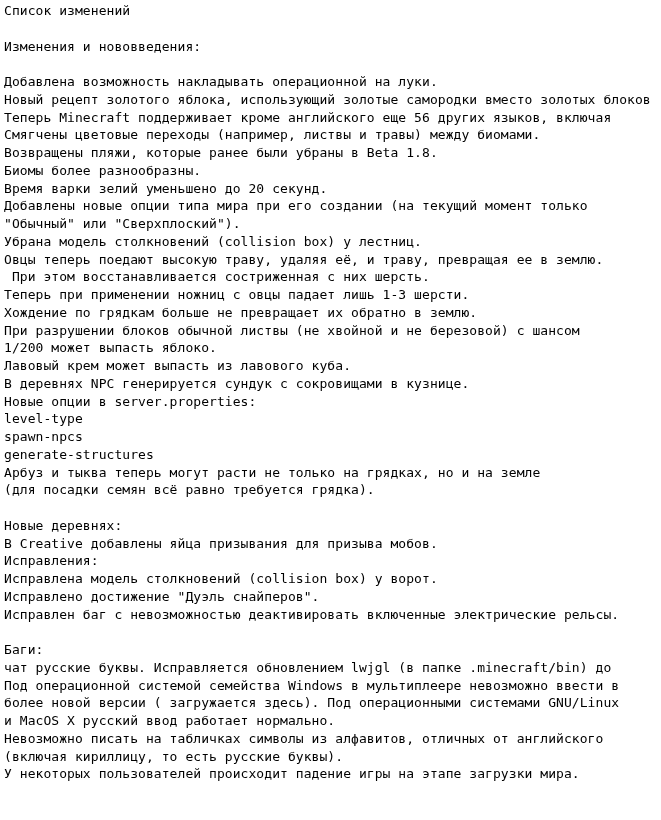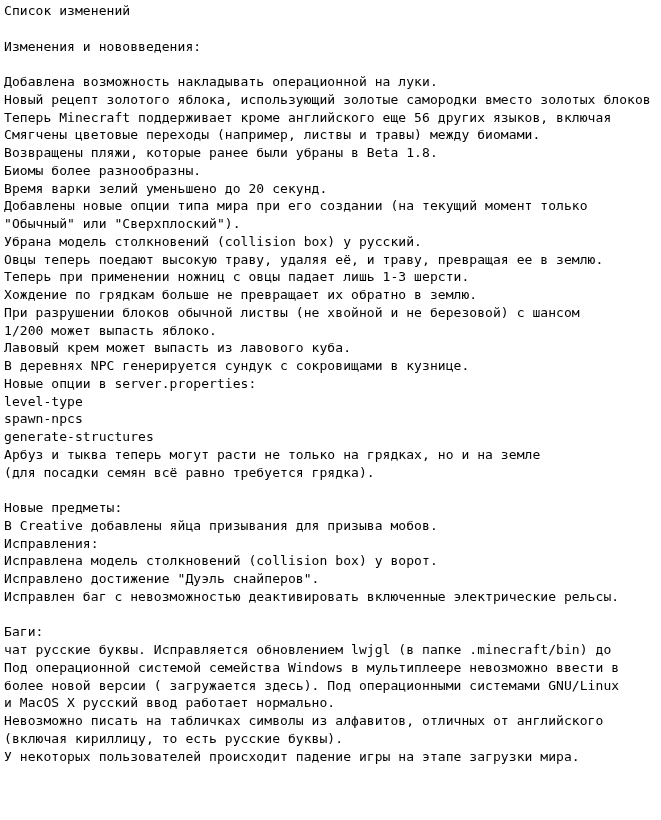--- a/index.html
+++ b/index.html
@@ -39,36 +39,37 @@
       <div class="line">&nbsp;</div>
       <div class="line">Добавлена возможность накладывать операционной на луки.</div>
       <div class="line">Новый рецепт золотого яблока, использующий золотые самородки вместо золотых блоков</div>
       <div class="line">Теперь Minecraft поддерживает кроме английского еще 56 других языков, включая</div>
       <div class="line">Смягчены цветовые переходы (например, листвы и травы) между биомами.</div>
       <div class="line">Возвращены пляжи, которые ранее были убраны в Beta 1.8.</div>
       <div class="line">Биомы более разнообразны.</div>
       <div class="line">Время варки зелий уменьшено до 20 секунд.</div>
       <div class="line">Добавлены новые опции типа мира при его создании (на текущий момент только</div>
       <div class="line">"Обычный" или "Сверхплоский").</div>
-      <div class="line">Убрана модель столкновений (collision box) у русский.</div>
+      <div class="line">Убрана модель столкновений (collision box) у лестниц.</div>
       <div class="line">Овцы теперь поедают высокую траву, удаляя её, и траву, превращая ее в землю.</div>
+      <div class="line"> При этом восстанавливается состриженная с них шерсть.</div>
       <div class="line">Теперь при применении ножниц с овцы падает лишь 1-3 шерсти.</div>
       <div class="line">Хождение по грядкам больше не превращает их обратно в землю.</div>
       <div class="line">При разрушении блоков обычной листвы (не хвойной и не березовой) с шансом</div>
       <div class="line">1/200 может выпасть яблоко.</div>
       <div class="line">Лавовый крем может выпасть из лавового куба.</div>
       <div class="line">В деревнях NPC генерируется сундук с сокровищами в кузнице.</div>
       <div class="line">Новые опции в server.properties:</div>
       <div class="line">level-type</div>
       <div class="line">spawn-npcs</div>
       <div class="line">generate-structures</div>
       <div class="line">Арбуз и тыква теперь могут расти не только на грядках, но и на земле</div>
       <div class="line">(для посадки семян всё равно требуется грядка).</div>
       <div class="line">&nbsp;</div>
-      <div class="line">Новые предметы:</div>
+      <div class="line">Новые деревнях:</div>
       <div class="line">В Creative добавлены яйца призывания для призыва мобов.</div>
       <div class="line">Исправления:</div>
       <div class="line">Исправлена модель столкновений (collision box) у ворот.</div>
       <div class="line">Исправлено достижение "Дуэль снайперов".</div>
       <div class="line">Исправлен баг с невозможностью деактивировать включенные электрические рельсы.</div>
       <div class="line">&nbsp;</div>
       <div class="line">Баги:</div>
       <div class="line">чат русские буквы. Исправляется обновлением lwjgl (в папке .minecraft/bin) до</div>
       <div class="line">Под операционной системой семейства Windows в мультиплеере невозможно ввести в</div>
       <div class="line">более новой версии ( загружается здесь). Под операционными системами GNU/Linux</div>

